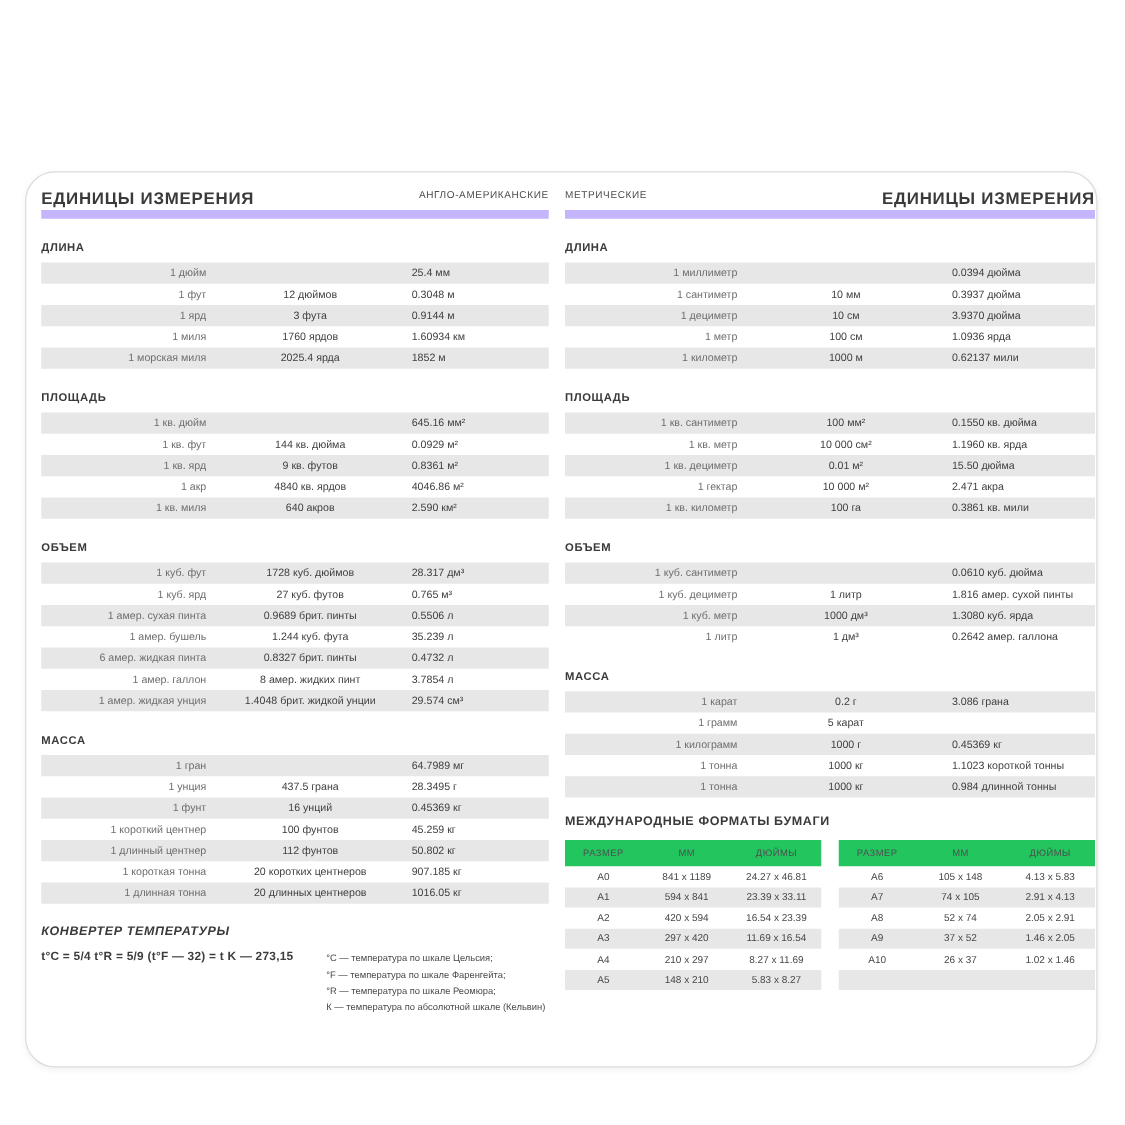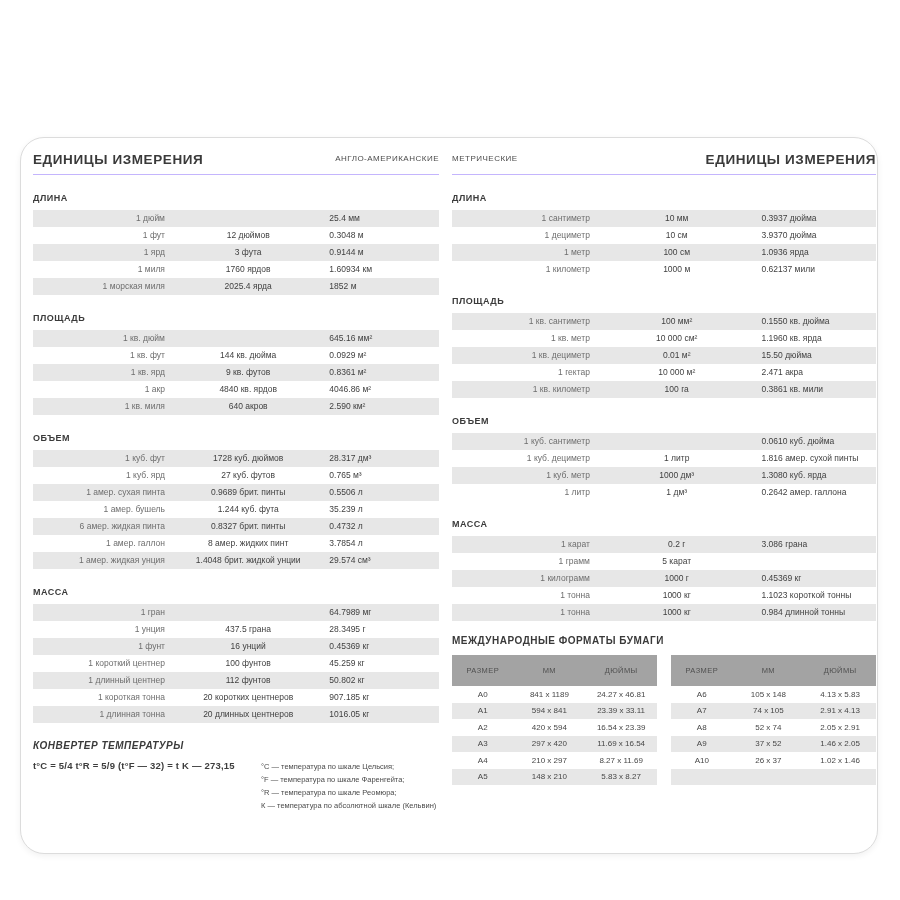--- a/index.html
+++ b/index.html
@@ -20,22 +20,22 @@
     border-radius: 24px;
     box-shadow: 0 2px 6px rgba(0,0,0,0.06);
     padding: 13px 9px 0 12px;
     overflow: hidden;
   }
   .cols { display: flex; gap: 13px; }
   .col-left  { width: 406px; flex: none; }
   .col-right { width: 424px; flex: none; }
 
   .colhead {
-    display: flex; justify-content: space-between; align-items: center;
-    border-bottom: 1px solid #c4b5fd;
+    display: flex; justify-content: space-between; align-items: flex-start;
+    border-bottom: 7px solid #c4b5fd;
     padding-bottom: 7px; height: 24px;
   }
   .page-title {
     font-size: 13.5px; font-weight: bold; color: #3a3a3a; letter-spacing: 0.6px;
   }
   .page-sub {
     font-size: 8px; font-weight: normal; color: #4c4c4c; letter-spacing: 0.5px;
     padding-bottom: 1px;
   }
 
@@ -63,22 +63,22 @@
     font-size: 9.5px; font-weight: bold; color: #3d3d3d; letter-spacing: 0.2px;
   }
   .temp-notes { font-size: 7.5px; color: #4a4a4a; }
   .temp-notes .note-line { line-height: 13px; white-space: nowrap; }
 
   .paper { margin-top: 14px; }
   .paper-title { font-size: 10px; font-weight: bold; color: #3a3a3a; letter-spacing: 0.5px; }
   .paper-tables { display: flex; gap: 14px; margin-top: 9px; }
   .ptable { flex: 1; font-size: 8px; }
   .ptable .phead {
-    display: flex; height: 31px; align-items: center;
-    background: #a3a3a3; color: #4f4f4f; letter-spacing: 0.4px; font-size: 7.5px;
+    display: flex; height: 21px; align-items: center;
+    background: #22c55e; color: #4f4f4f; letter-spacing: 0.4px; font-size: 7.5px;
   }
   .ptable .trow { display: flex; height: 16.5px; align-items: center; color: #474747; }
   .ptable .trow:nth-child(even) { background: #e7e7e7; }
   .ptable .pc1 { width: 30%; text-align: center; }
   .ptable .pc2 { width: 35%; text-align: center; }
   .ptable .pc3 { width: 35%; text-align: center; }
 </style>
 </head>
 <body>
 
@@ -252,20 +252,25 @@
     <div class="col-right">
       <div class="colhead">
         <span class="page-sub">МЕТРИЧЕСКИЕ</span>
         <span class="page-title">ЕДИНИЦЫ ИЗМЕРЕНИЯ</span>
       </div>
 
       <div class="section">
         <div class="section-title">ДЛИНА</div>
         <div class="utable">
             <div class="trow">
+              <div class="tcell c1">1 миллиметр</div>
+              <div class="tcell c2"></div>
+              <div class="tcell c3">0.0394 дюйма</div>
+            </div>
+            <div class="trow">
               <div class="tcell c1">1 сантиметр</div>
               <div class="tcell c2">10 мм</div>
               <div class="tcell c3">0.3937 дюйма</div>
             </div>
             <div class="trow">
               <div class="tcell c1">1 дециметр</div>
               <div class="tcell c2">10 см</div>
               <div class="tcell c3">3.9370 дюйма</div>
             </div>
             <div class="trow">

